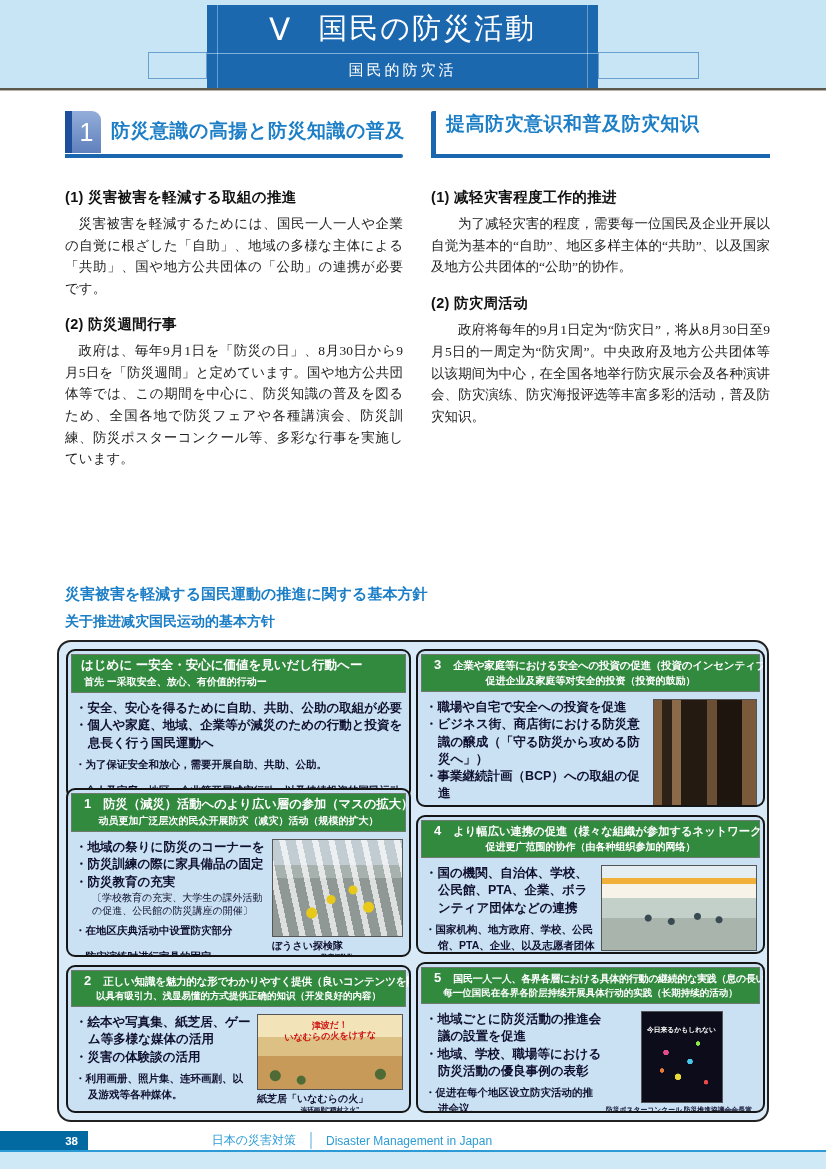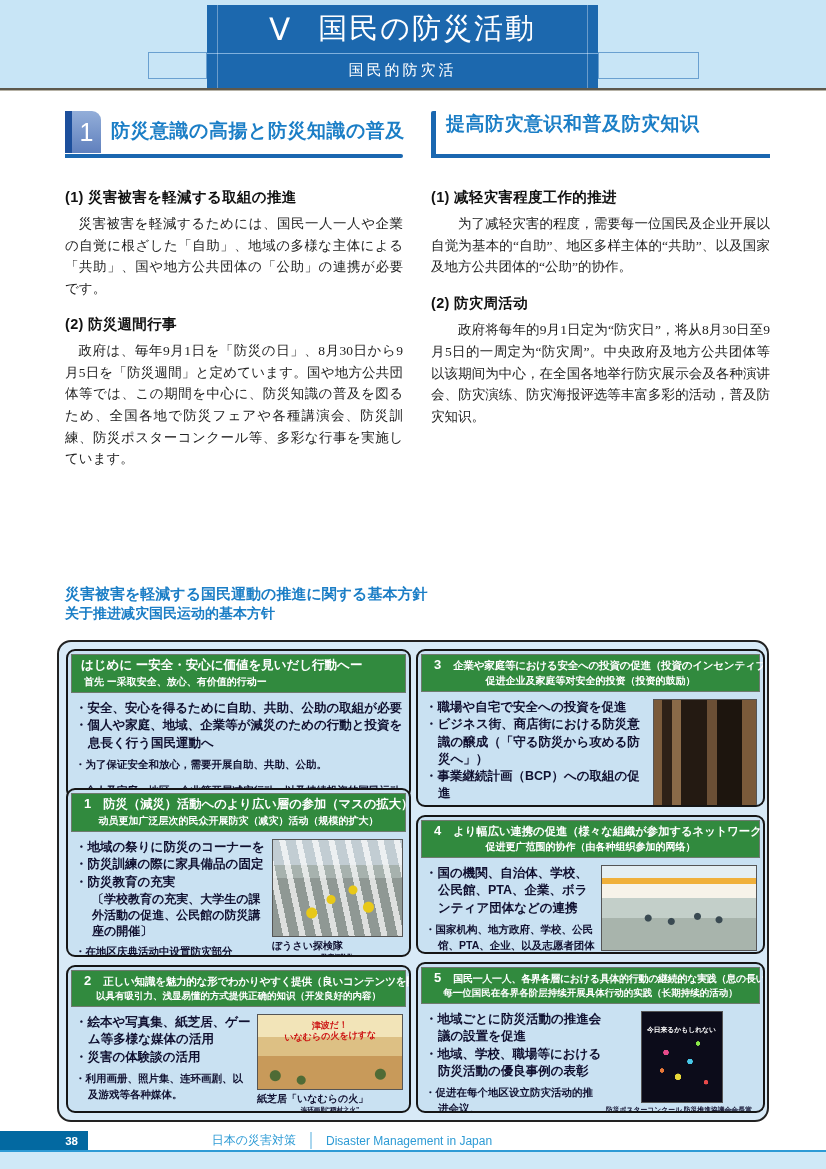--- a/index.html
+++ b/index.html
@@ -43,21 +43,21 @@
   .subhead.gap { margin-top:15px; }
   .col p { font-family:"Liberation Serif", serif; font-size:13.5px; line-height:21.7px;
            color:#222; text-align:justify; }
   .jpcol p { text-indent:1em; }
   .cncol p { text-indent:2em; }
   .cncol .subhead.gap { margin-top:16px; }
 
   
   .fig-title { position:absolute; left:65px; top:584px; color:#1b7ec6; font-weight:bold; line-height:1.35; }
   .fig-title .t1 { font-size:15px; }
-  .fig-title .t2 { font-size:14px; }
+  .fig-title .t2 { font-size:14px;margin-top:8px; }
   .fig-box { position:absolute; left:57px; top:640px; width:712px; height:482px;
              background:#d8eaf7; border:2.5px solid #222; border-radius:14px; }
 
   .panel { position:absolute; background:#c9e1f2; border:2px solid #151515; border-radius:9px; overflow:hidden; }
   .p0 { left:7px;   top:7px;   width:345px; height:150px; }
   .p1 { left:7px;   top:146px; width:345px; height:169px; }
   .p2 { left:7px;   top:323px; width:345px; height:148px; }
   .p3 { left:357px; top:7px;   width:349px; height:158px; }
   .p4 { left:357px; top:173px; width:349px; height:139px; }
   .p5 { left:357px; top:320px; width:349px; height:151px; }
@@ -74,21 +74,21 @@
   .p3 .p-title { font-size:10.6px; letter-spacing:-.3px; }
   .p4 .p-title { font-size:11.3px; }
   .p5 .p-title { font-size:10px; letter-spacing:-.3px; }
   .p2 .p-t2, .p5 .p-t2 { font-size:9.5px; }
 
   .p-body { display:flex; padding:4px 6px 4px 7px; }
   .p-txt { flex:1; min-width:0; }
   .b { font-weight:bold; color:#101030; padding-left:13px; text-indent:-13px; }
   .b.jp { font-size:12.5px; line-height:1.38; }
   .b.cn { font-size:10.5px; line-height:1.5; margin-top:10px; }
-  .b.note { font-size:12px; line-height:1.35; padding-left:17px; text-indent:0; font-weight:700; }
+  .b.note { font-size:10px; line-height:1.35; padding-left:17px; text-indent:0; font-weight:400; }
 
   .p-pic { flex:0 0 auto; padding-left:4px; }
   .p1 .p-pic { width:135px; } .p2 .p-pic { width:150px; } .p3 .p-pic { width:108px; }
   .p4 .p-pic { width:160px; } .p5 .p-pic { width:155px; }
   .ph { width:100%; border:1px solid #555; }
   .p1 .ph { height:98px; } .p2 .ph { height:76px; } .p3 .ph { height:108px; }
   .p4 .ph { height:86px; } .p5 .ph { height:92px; width:82px; margin:0 auto; }
   .cap-jp { font-size:10px; font-weight:bold; color:#101030; margin-top:2px; white-space:nowrap; }
   .cap-cn { font-size:6.5px; font-weight:bold; color:#101030; text-align:center; } .p4 .cap-jp { font-size:7.5px; } .p5 .cap-jp { font-size:6.8px; white-space:normal; }
 

